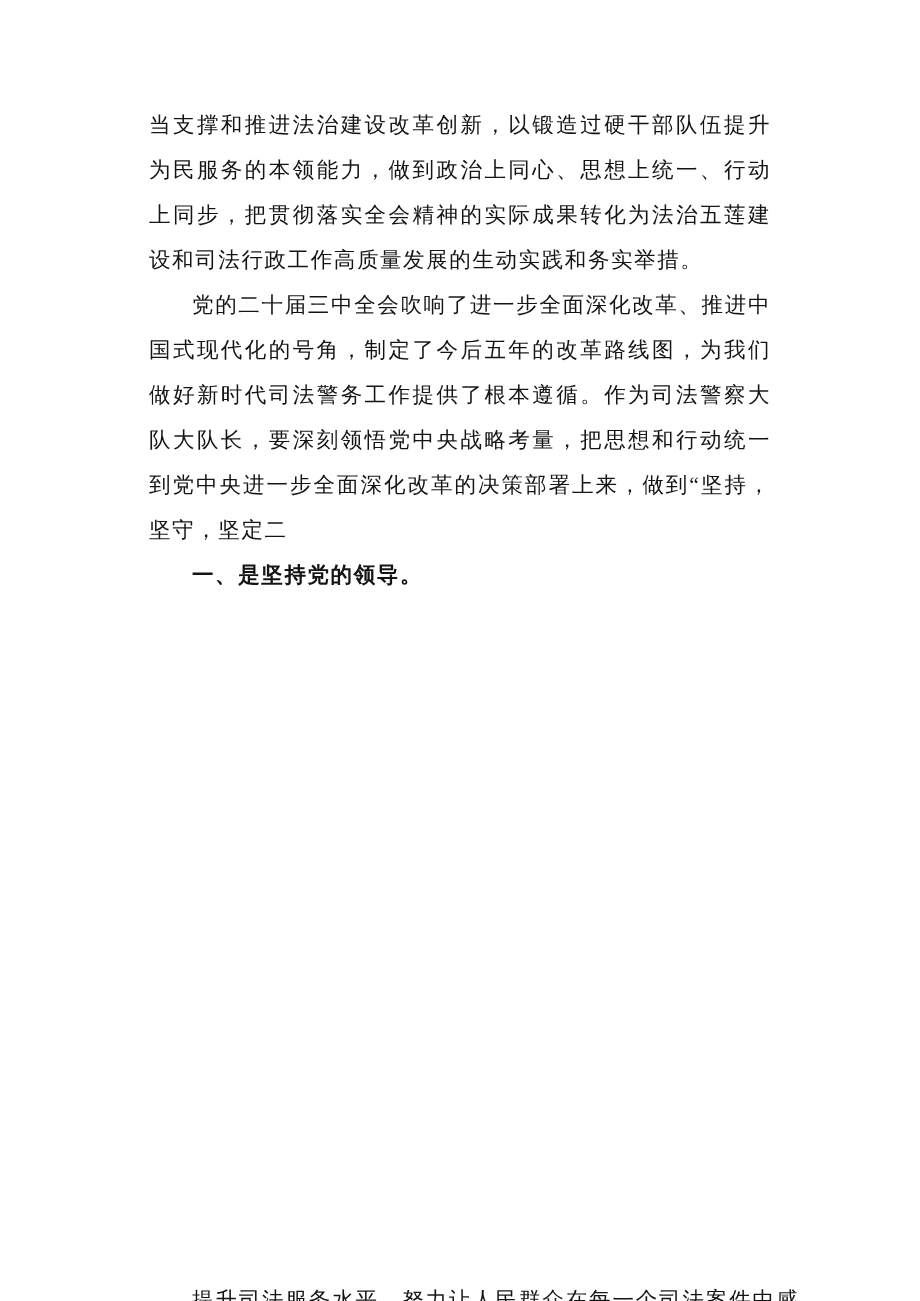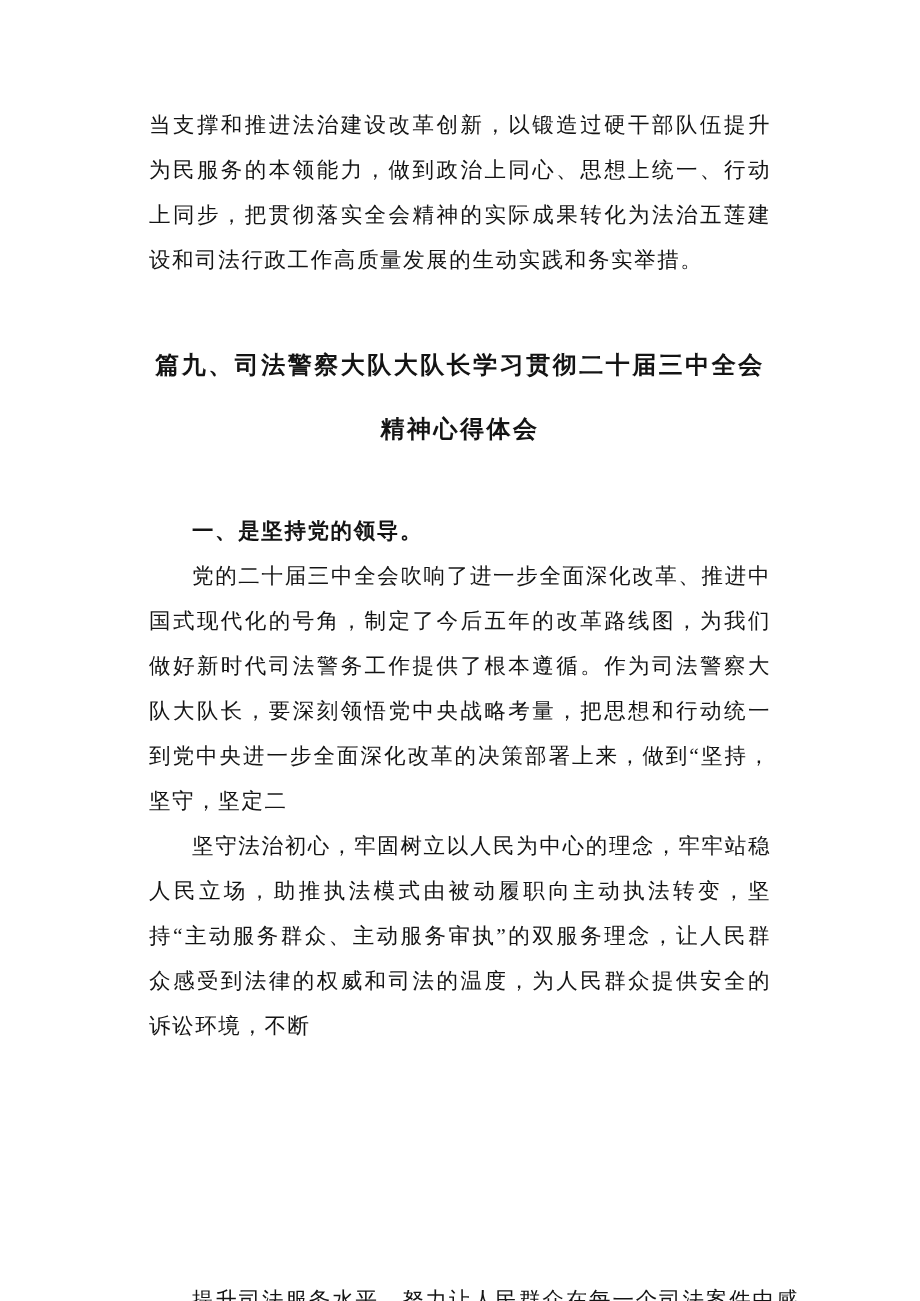--- a/index.html
+++ b/index.html
@@ -54,23 +54,21 @@
     top: 1278px;
   }
 </style>
 </head>
 <body>
 
 <div class="page">
 
   <p class="para">当支撑和推进法治建设改革创新，以锻造过硬干部队伍提升为民服务的本领能力，做到政治上同心、思想上统一、行动上同步，把贯彻落实全会精神的实际成果转化为法治五莲建设和司法行政工作高质量发展的生动实践和务实举措。</p>
 
-  <h1 class="heading">篇九、司法警察大队大队长学习贯彻二十届三中全会精神心得体会</h1>
 
   <div>
+    <p class="para indent">党的二十届三中全会吹响了进一步全面深化改革、推进中国式现代化的号角，制定了今后五年的改革路线图，为我们做好新时代司法警务工作提供了根本遵循。作为司法警察大队大队长，要深刻领悟党中央战略考量，把思想和行动统一到党中央进一步全面深化改革的决策部署上来，做到“坚持，坚守，坚定二</p>
     <p class="para indent subheading">一、是坚持党的领导。</p>
-    <p class="para indent">党的二十届三中全会吹响了进一步全面深化改革、推进中国式现代化的号角，制定了今后五年的改革路线图，为我们做好新时代司法警务工作提供了根本遵循。作为司法警察大队大队长，要深刻领悟党中央战略考量，把思想和行动统一到党中央进一步全面深化改革的决策部署上来，做到“坚持，坚守，坚定二</p>
-    <p class="para indent">坚守法治初心，牢固树立以人民为中心的理念，牢牢站稳人民立场，助推执法模式由被动履职向主动执法转变，坚持“主动服务群众、主动服务审执”的双服务理念，让人民群众感受到法律的权威和司法的温度，为人民群众提供安全的诉讼环境，不断</p>
   </div>
 
   <p class="para indent clipped-line">提升司法服务水平，努力让人民群众在每一个司法案件中感受</p>
 
 </div>
 
 </body></html>

